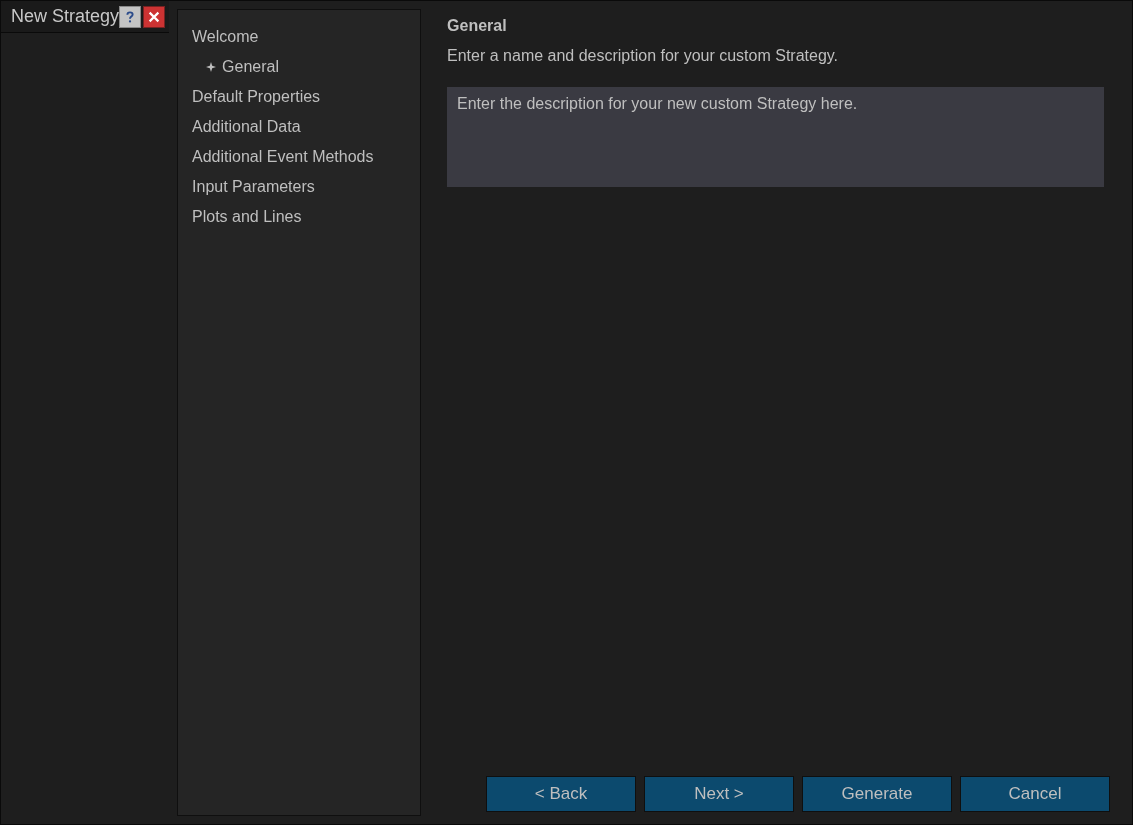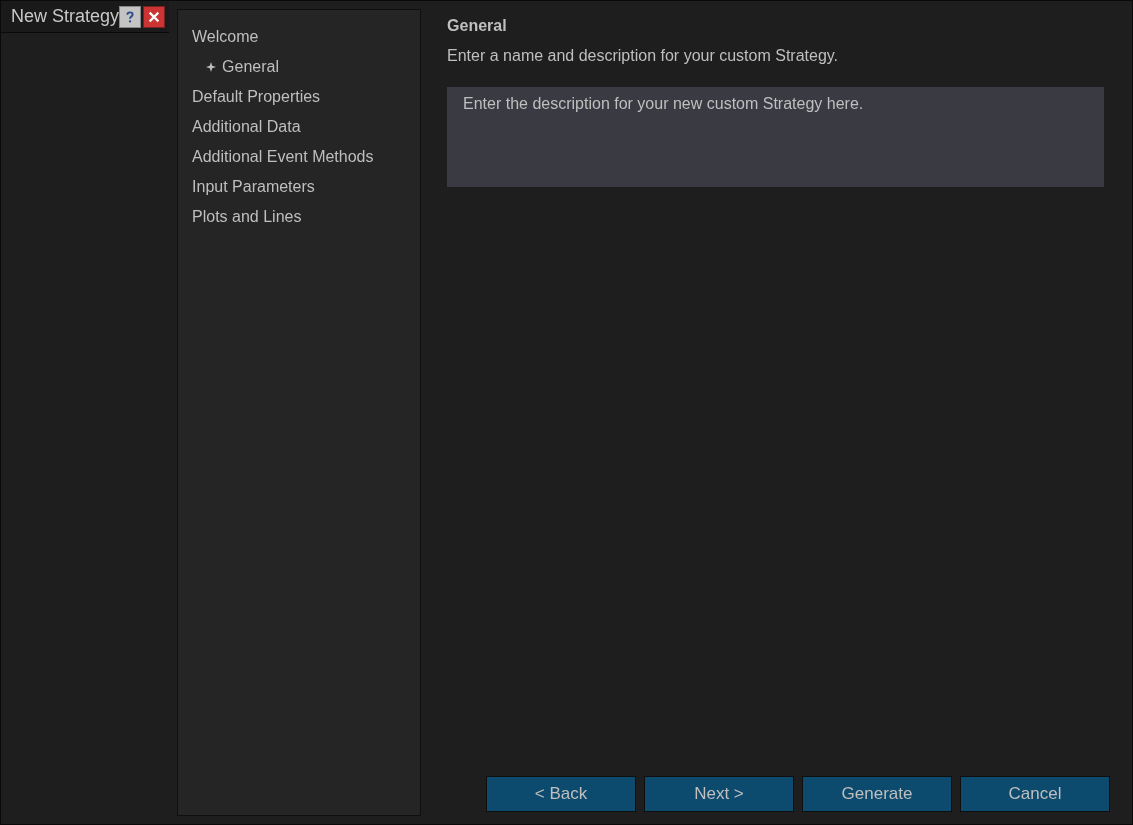--- a/index.html
+++ b/index.html
@@ -130,21 +130,21 @@
       padding: 5px 10px;
       font-family: inherit;
       outline: none;
     }
     .form-textarea {
       flex: 1;
       background: #3a3a42;
       border: none;
       color: #fdba74;
       font-size: 16px;
-      padding: 8px 16px;
+      padding: 8px 10px;
       font-family: inherit;
       outline: none;
       resize: none;
       height: 100px;
     }
     .form-textarea::placeholder {
       color: #bfbfbf;
     }
     .button-bar {
       position: absolute;

